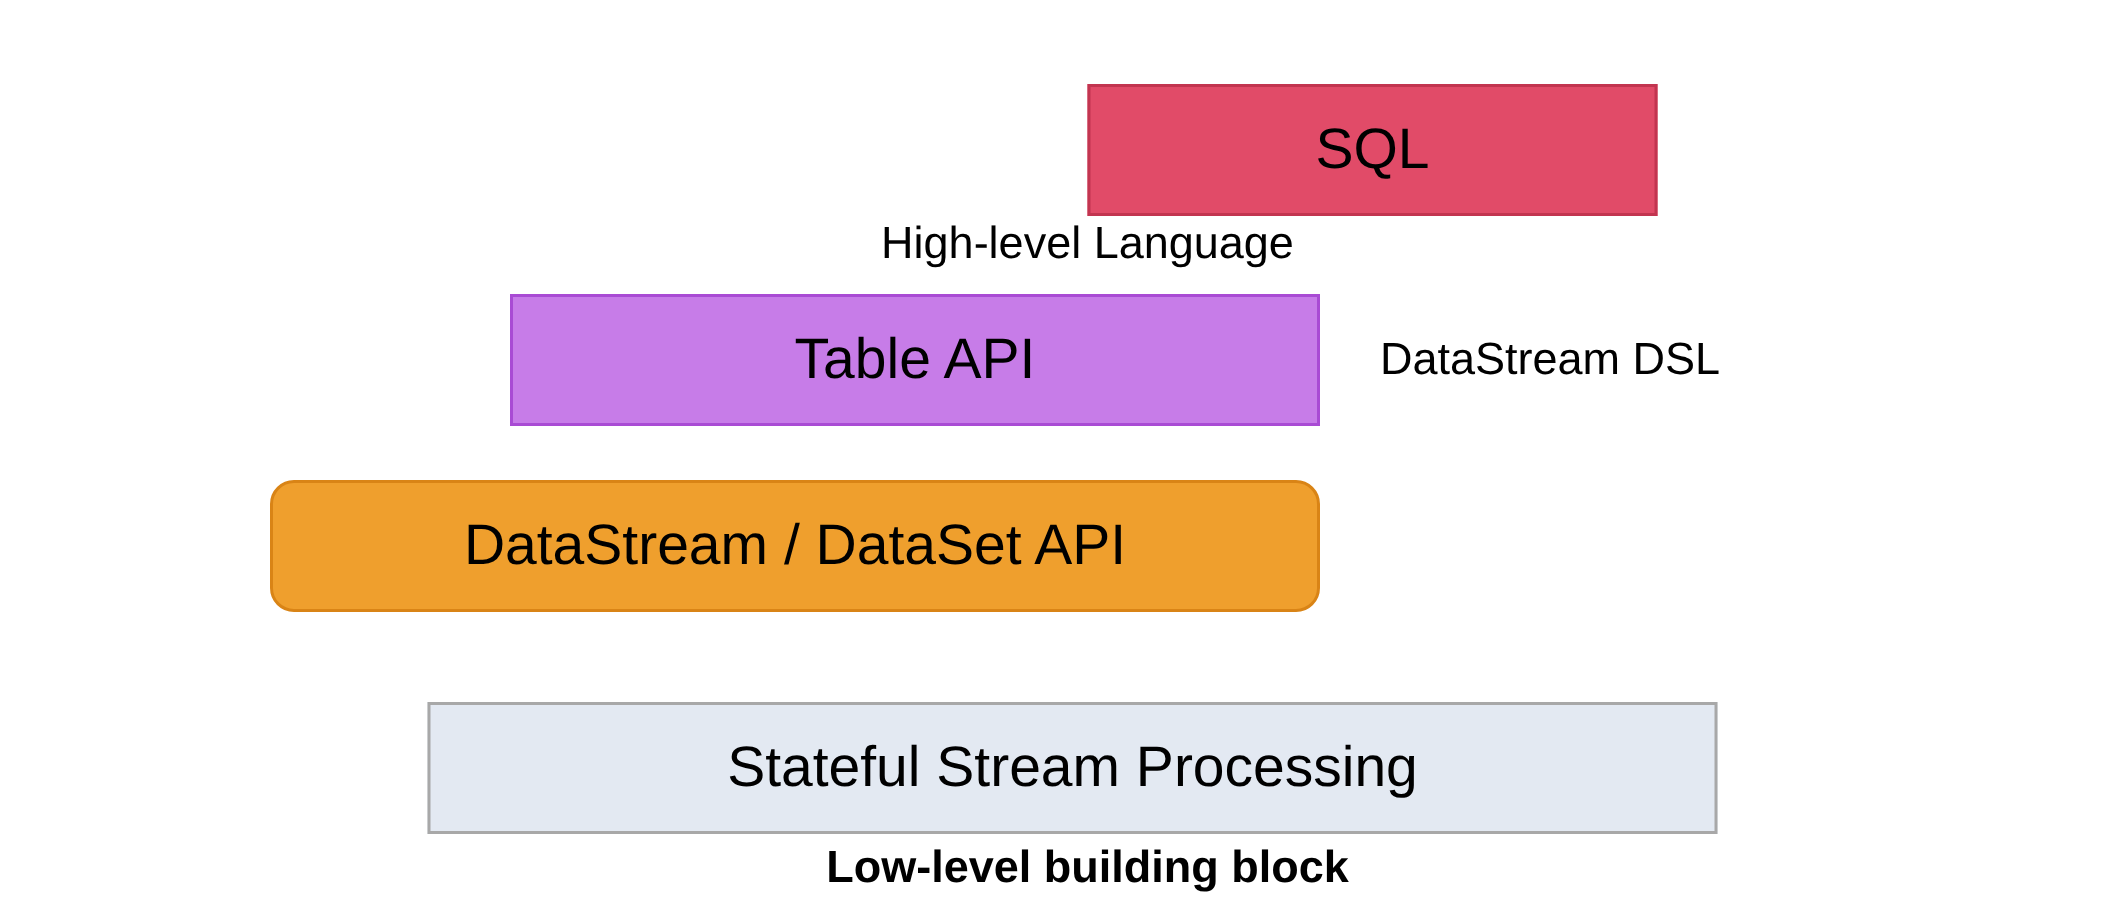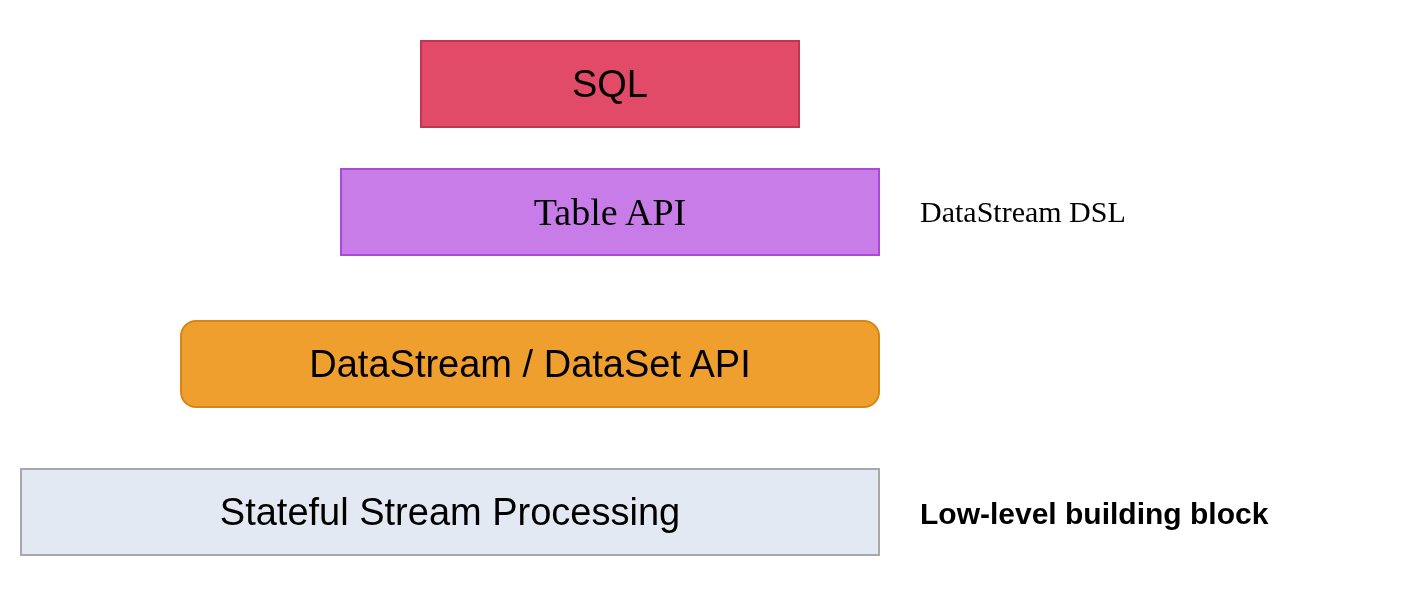--- a/index.html
+++ b/index.html
@@ -35,32 +35,32 @@
       height: 88px;
     }
     .desc {
       font-size: 30px;
       color: #000;
       margin-left: 40px;
       line-height: 1.25;
       flex: 1;
     }
     .row-sql {
-      top: 40px;
+      top: 56px;
+      flex-direction: column;
     }
     .box-sql {
       background-color: #e14b68;
       border-color: #c23550;
       color: #000;
       width: 380px;
       margin-left: 420px;
     }
     .row-table {
-      top: 168px;
-      font-family: Liberation Serif, serif;
+      top: 196px;
     }
     .box-table {
       background-color: #c77ce8;
       border-color: #a94bd4;
       color: #000;
       width: 540px;
       margin-left: 340px;
     }
     .row-datastream {
       top: 320px;
@@ -68,20 +68,21 @@
     .box-datastream {
       background-color: #ef9f2d;
       border-color: #d98416;
       color: #000;
       width: 700px;
       margin-left: 180px;
       border-radius: 16px;
     }
     .row-stateful {
       top: 468px;
+      flex-direction: column;
     }
     .box-stateful {
       background-color: #e3e9f2;
       border-color: #a8a8a8;
       color: #000;
       width: 860px;
       margin-left: 20px;
     }
     .desc-stateful {
       margin-top: 4px;
@@ -90,20 +91,21 @@
   </style>
 </head>
 <body>
 
 <div class="diagram">
 
   <div class="row row-sql">
     <div class="box box-sql">
       <span>SQL</span>
     </div>
+    <div class="desc">High-level Language</div>
   </div>
 
   <div class="row row-table">
     <div class="box box-table">
       <span>Table API</span>
     </div>
     <div class="desc">DataStream DSL</div>
   </div>
 
   <div class="row row-datastream">

